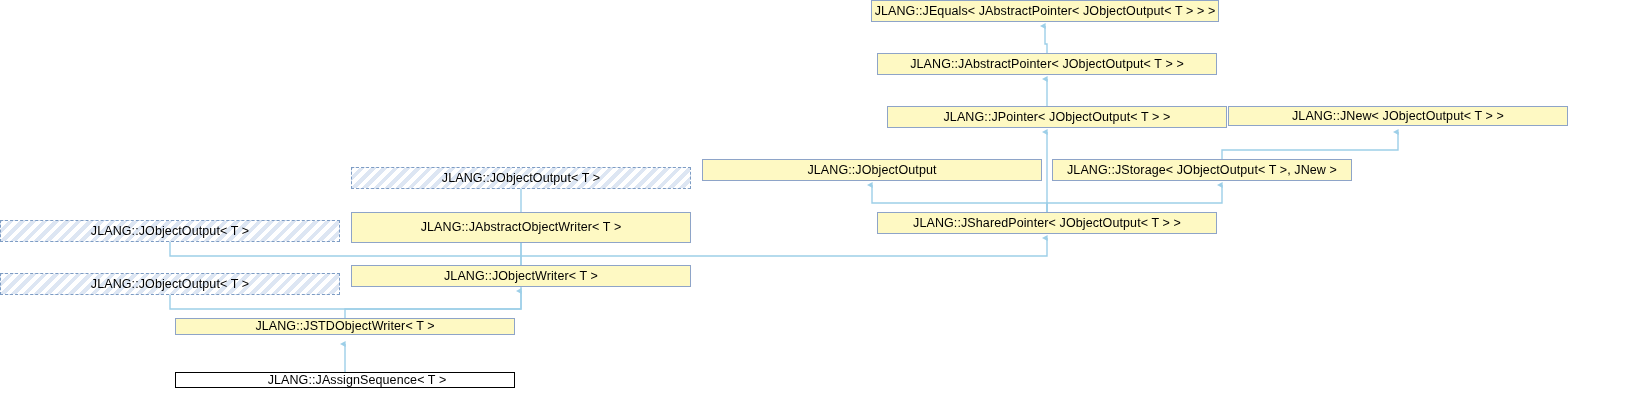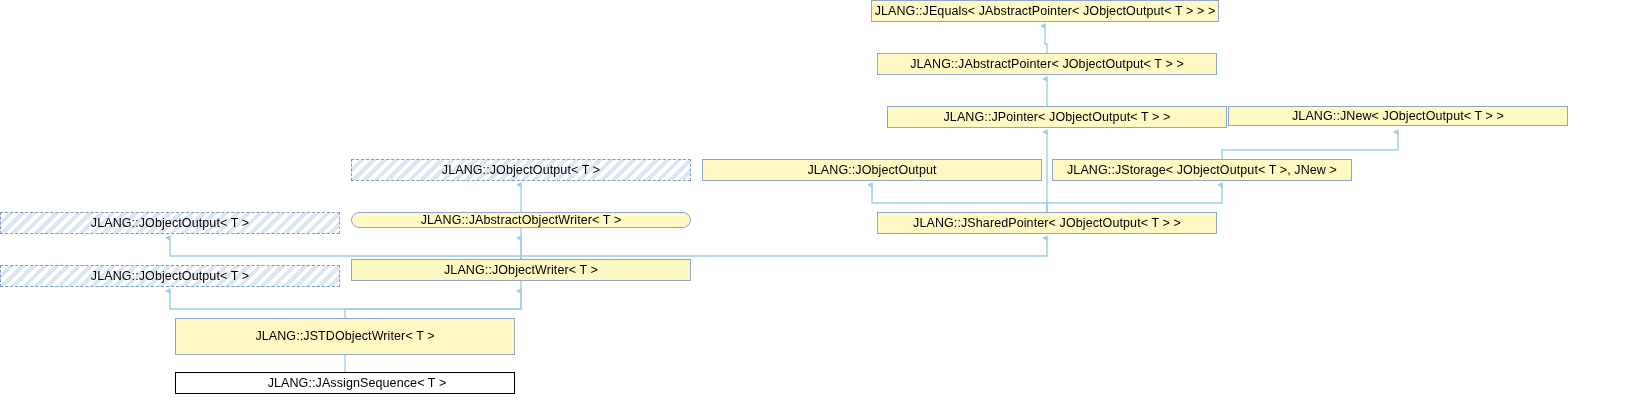--- a/index.html
+++ b/index.html
@@ -56,20 +56,21 @@
   .node.hatched {
     background-color: #fbfcfe;
     background-image: repeating-linear-gradient(
       -45deg,
       #ffffff 0px,
       #ffffff 4px,
       #dde6f3 4px,
       #dde6f3 8px
     );
     border: 1px dashed #7d9cc4;
+    margin-top: 8px;
   }
   .node.hatched .label {
     background: transparent;
   }
 </style>
 </head>
 <body>
 
 <div id="diagram">
   <svg class="edges" xmlns="http://www.w3.org/2000/svg">
@@ -112,32 +113,32 @@
       </div>
       <div class="node filled" style="left: 702px; top: 159px; width: 340px; height: 22px;">
         <span class="label">JLANG::JObjectOutput</span>
       </div>
       <div class="node filled" style="left: 1052px; top: 159px; width: 300px; height: 22px;">
         <span class="label">JLANG::JStorage&lt; JObjectOutput&lt; T &gt;, JNew &gt;</span>
       </div>
       <div class="node hatched" style="left: 0px; top: 212px; width: 340px; height: 22px;">
         <span class="label">JLANG::JObjectOutput&lt; T &gt;</span>
       </div>
-      <div class="node filled" style="left: 351px; top: 212px; width: 340px; height: 16px; border-radius: 11px;">
+      <div class="node filled" style="left: 351px; top: 212px; width: 340px; height: 31px;">
         <span class="label">JLANG::JAbstractObjectWriter&lt; T &gt;</span>
       </div>
       <div class="node filled" style="left: 877px; top: 212px; width: 340px; height: 22px;">
         <span class="label">JLANG::JSharedPointer&lt; JObjectOutput&lt; T &gt; &gt;</span>
       </div>
       <div class="node hatched" style="left: 0px; top: 265px; width: 340px; height: 22px;">
         <span class="label">JLANG::JObjectOutput&lt; T &gt;</span>
       </div>
-      <div class="node filled" style="left: 351px; top: 259px; width: 340px; height: 22px;">
+      <div class="node filled" style="left: 351px; top: 265px; width: 340px; height: 22px;">
         <span class="label">JLANG::JObjectWriter&lt; T &gt;</span>
       </div>
-      <div class="node filled" style="left: 175px; top: 318px; width: 340px; height: 37px;">
+      <div class="node filled" style="left: 175px; top: 318px; width: 340px; height: 17px;">
         <span class="label">JLANG::JSTDObjectWriter&lt; T &gt;</span>
       </div>
-      <div class="node focal" style="left: 175px; top: 372px; width: 340px; height: 22px; padding-left: 24px;">
+      <div class="node focal" style="left: 175px; top: 372px; width: 340px; height: 16px; padding-left: 24px;">
         <span class="label">JLANG::JAssignSequence&lt; T &gt;</span>
       </div>
     </div>
 </div>
 
 </body></html>

